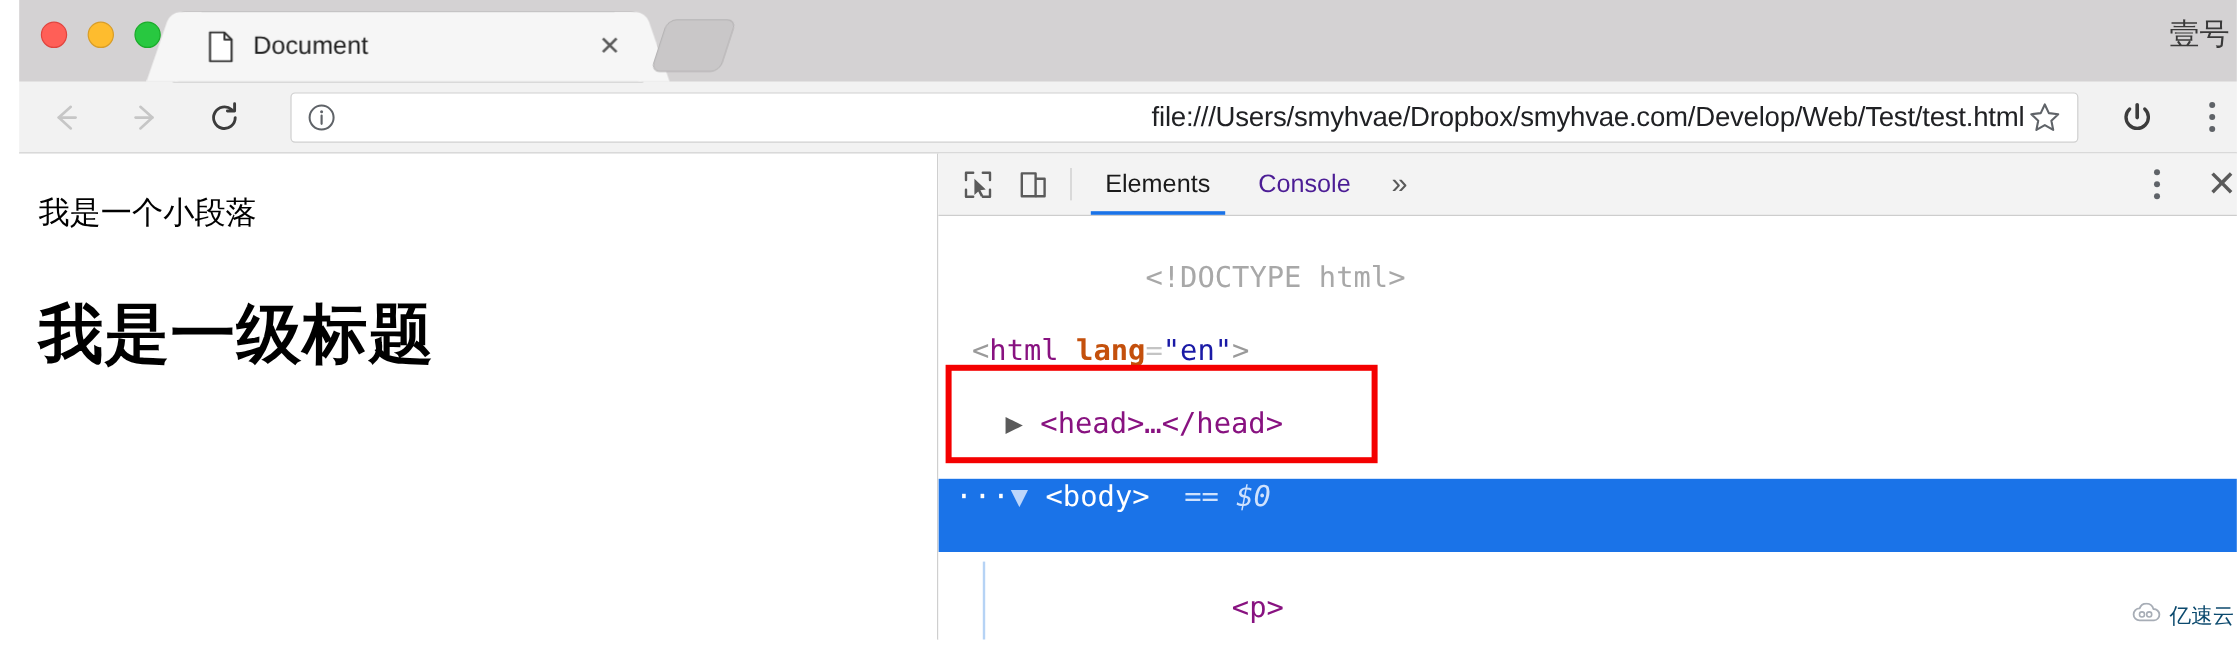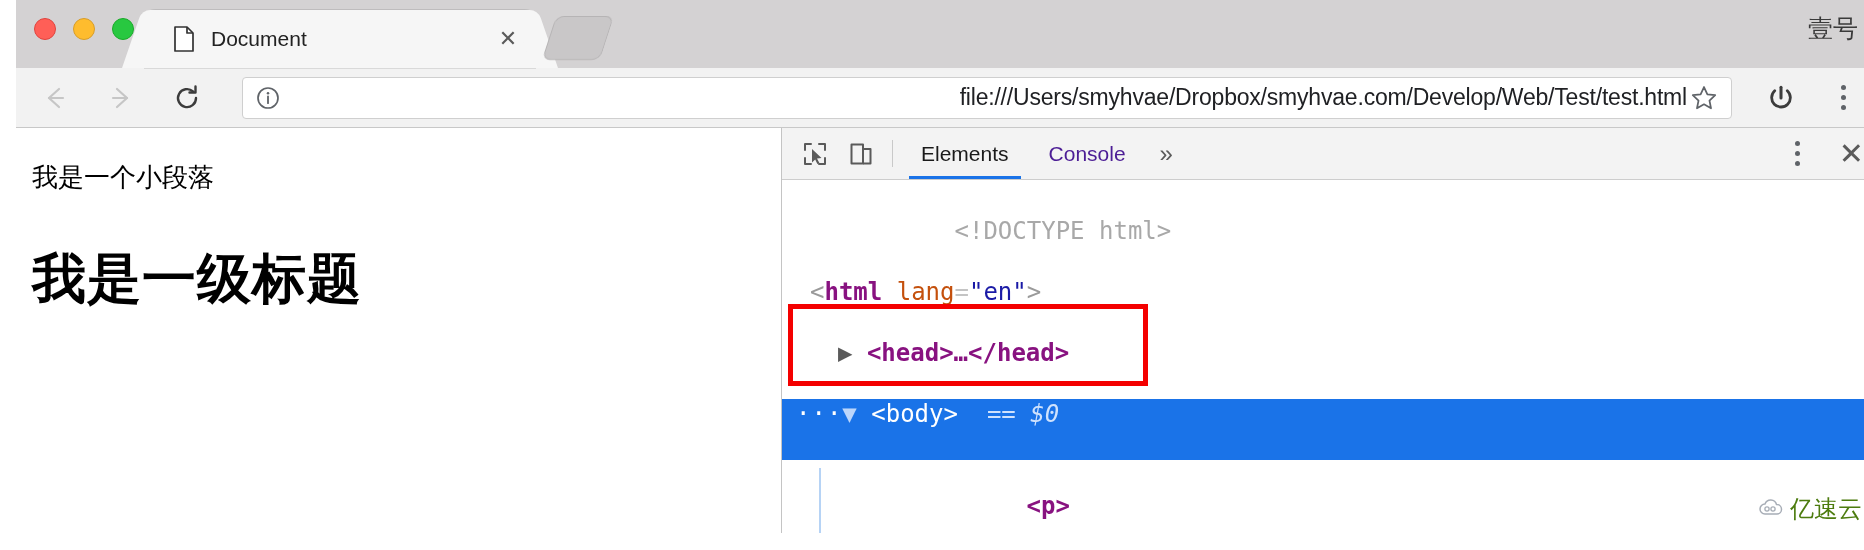--- a/index.html
+++ b/index.html
@@ -244,23 +244,23 @@
   .node { white-space: pre; padding-left: 14px; position: relative; }
   .node.lvl1 { padding-left: 28px; }
   .node.lvl2 { padding-left: 56px; }
   .node.lvl3 { padding-left: 100px; }
   .node.selected {
     background: #1a73e8;
     color: #fff;
     padding-left: 14px;
   }
   .tk-doctype { color: #a8a8a8; }
-  .tk-tag  { color: #881280; font-weight: bold; }
+  .tk-tag  { color: #881280; }
   .tk-punct{ color: #9a9a9a; }
-  .tk-attr { color: #c4500c; }
+  .tk-attr { color: #c4500c; font-weight: bold; }
   .tk-val  { color: #1a1aa6; }
   .tk-text { color: #222; font-family: "DejaVu Sans", sans-serif; }
   .tk-eq   { color: #c4c4c4; }
   .sel-tag { color: #fff; }
   .sel-punct { color: #bcd6fb; }
   .sel-dollar { color: #cfe2fd; font-style: italic; }
   .tri { color: #5a5a5a; }
   .ell { color: #fff; letter-spacing: 1px; }
 
   .guide {
@@ -277,22 +277,22 @@
     border: 5px solid #f40000;
     pointer-events: none;
     z-index: 5;
   }
 
   .watermark {
     position: absolute;
     right: 18px; bottom: 8px;
     display: flex; align-items: center;
     gap: 6px;
-    color: #4d7c0f;
-    font-size: 24px;
+    color: #0c4a6e;
+    font-size: 18px;
     font-family: "DejaVu Sans", sans-serif;
   }
 </style>
 </head>
 <body>
 
 <div class="browser">
 
   <div class="tabstrip">
 

